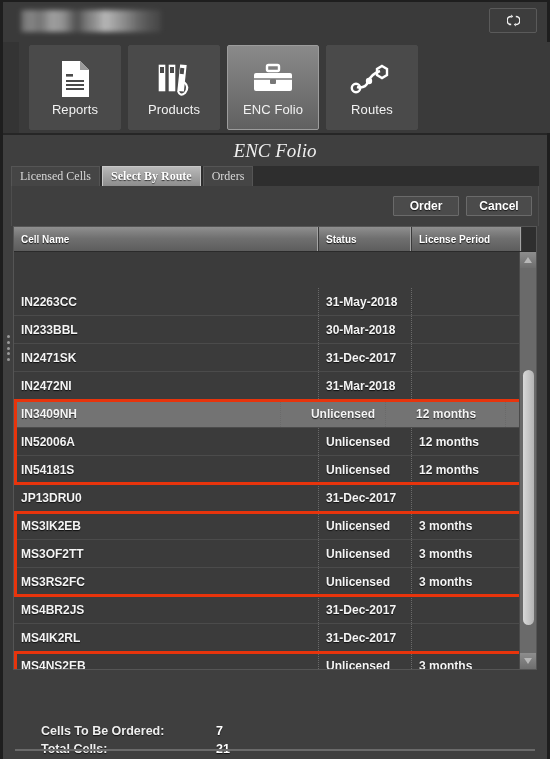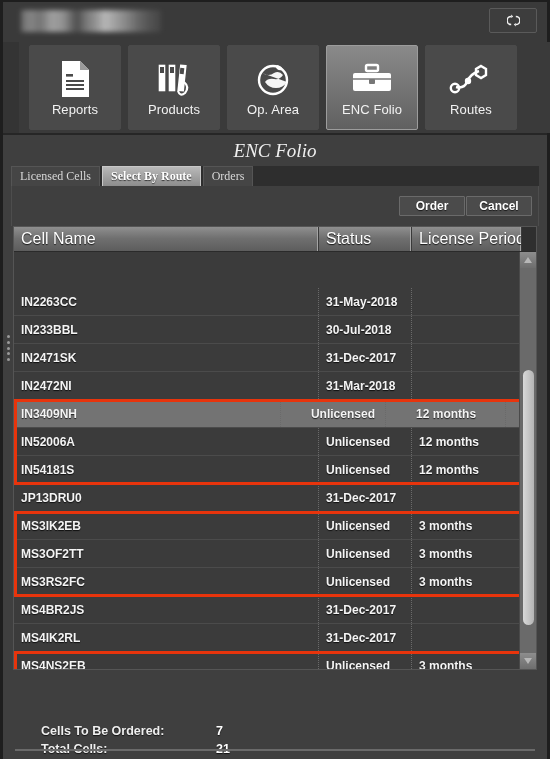--- a/index.html
+++ b/index.html
@@ -157,21 +157,21 @@
   .actionbar {
     position: relative;
     margin: 0 8px;
     height: 40px;
     background: #3f3f3f;
     border-left: 1px solid #4d4d4d;
     border-right: 1px solid #4d4d4d;
     display: flex;
     align-items: center;
     justify-content: flex-end;
-    gap: 1px;
+    gap: 7px;
     padding: 0 6px 0 0;
   }
   .actbtn {
     min-width: 66px;
     height: 20px;
     background: #4b4b4b;
     border: 1px solid #6a6a6a;
     border-radius: 1px;
     color: #ffffff;
     font-size: 12px;
@@ -192,22 +192,22 @@
     border: 1px solid #555;
     overflow: hidden;
   }
   .thead {
     display: flex;
     height: 25px;
     background: linear-gradient(180deg,#8f8f8f 0%,#6f6f6f 48%,#5d5d5d 100%);
     border-bottom: 1px solid #2a2a2a;
   }
   .th {
-    font-size: 16px;
-    font-weight: normal;
+    font-size: 10px;
+    font-weight: bold;
     color: #ffffff;
     text-shadow: 0 1px 1px rgba(0,0,0,.8);
     display: flex;
     align-items: center;
     padding-left: 7px;
     border-right: 1px solid #3a3a3a;
     box-shadow: inset -1px 0 0 #a4a4a4;
     overflow: hidden;
     white-space: nowrap;
     cursor: pointer;
@@ -397,30 +397,20 @@
             <rect x="6" y="7" width="4" height="6"></rect>
             <rect x="16" y="7" width="4" height="6"></rect>
             <rect x="26" y="8" width="4" height="6" transform="rotate(6 28 11)"></rect>
           </g>
           <path d="M30 22 q6 5 1 11 q-5 4 -7 -2" fill="none" stroke="#ffffff" stroke-width="2.2"></path>
         </svg>
       </span>
       <span class="nav-lbl">Products</span>
     </div>
 
-    <div class="navbtn">
-      <span class="nav-ico">
-        <svg width="40" height="40" viewBox="0 0 40 40">
-          <circle cx="20" cy="21" r="14" fill="none" stroke="#ffffff" stroke-width="2.4"></circle>
-          <path d="M9 14 q7 4 12 0 q5 -3 9 2 q-3 5 -9 4 q-6 -1 -9 3 q4 6 11 6 q7 0 11 -6" fill="#ffffff" stroke="none" opacity=".95"></path>
-          <path d="M24 6 q5 1 6 5 q-4 1 -6 -1 q-2 -2 0 -4 Z" fill="#ffffff"></path>
-        </svg>
-      </span>
-      <span class="nav-lbl">Op. Area</span>
-    </div>
 
     <div class="navbtn active">
       <span class="nav-ico">
         <svg width="42" height="36" viewBox="0 0 42 36">
           <rect x="15" y="4" width="12" height="6" rx="1.5" fill="none" stroke="#ffffff" stroke-width="2.4"></rect>
           <path d="M4 12 h34 a2 2 0 0 1 2 2 v14 a2 2 0 0 1 -2 2 H4 a2 2 0 0 1 -2 -2 V14 a2 2 0 0 1 2 -2 Z" fill="#ffffff"></path>
           <rect x="18" y="18" width="6" height="5" rx="1" fill="#777777"></rect>
           <path d="M2 18 h38" stroke="#777777" stroke-width="1.6"></path>
         </svg>
       </span>
@@ -472,21 +462,21 @@
 
       <div class="tbody" id="tbody">
           <div class="row">
             <div class="td c0">IN2263CC</div>
             <div class="td c1">31-May-2018</div>
             <div class="td c2"></div>
             <div class="td cpad"></div>
           </div>
           <div class="row">
             <div class="td c0">IN233BBL</div>
-            <div class="td c1">30-Jul-2018</div>
+            <div class="td c1">30-Mar-2018</div>
             <div class="td c2"></div>
             <div class="td cpad"></div>
           </div>
           <div class="row">
             <div class="td c0">IN2471SK</div>
             <div class="td c1">31-Dec-2017</div>
             <div class="td c2"></div>
             <div class="td cpad"></div>
           </div>
           <div class="row">

